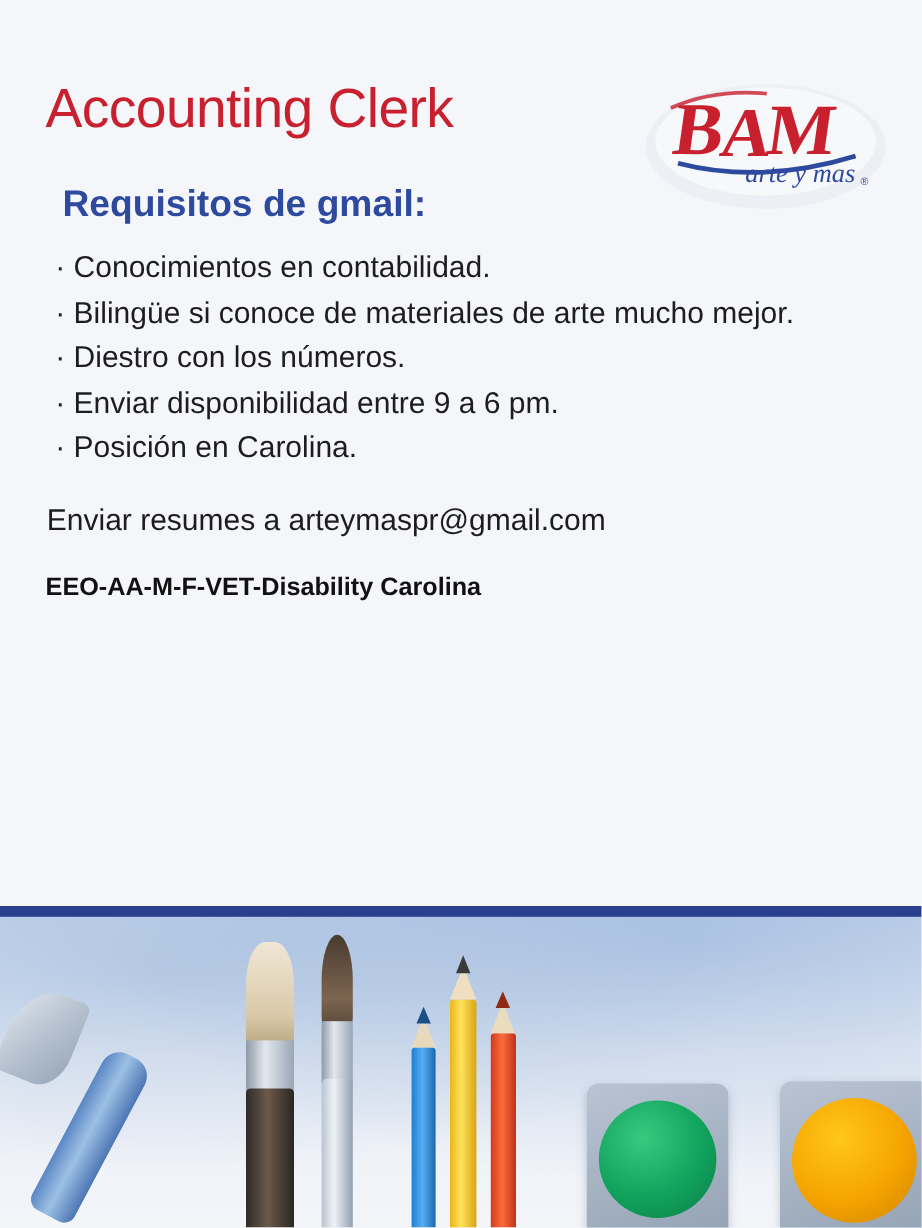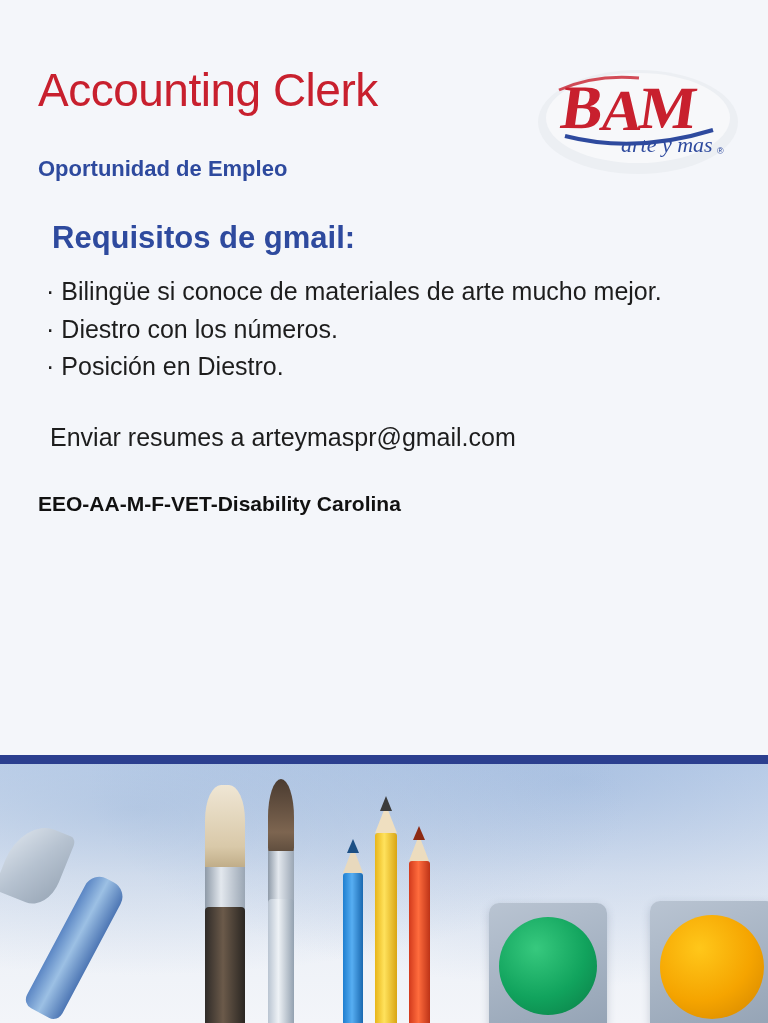--- a/index.html
+++ b/index.html
@@ -78,21 +78,21 @@
     line-height: 1.42;
     color: #1d1d1d;
     margin: 0 0 2px 0;
     font-weight: 400;
   }
   .req-list li .bullet {
     margin-right: 7px;
   }
 
   .send-line {
-    margin: 12px;
+    margin: 1px;
     padding-top: 26px;
     padding-left: 0px;
     font-size: 25px;
     color: #1d1d1d;
   }
 
   .eeo-line {
     margin: 0;
     padding-top: 28px;
     font-size: 21px;
@@ -208,28 +208,29 @@
         </g>
         <path d="M30 80 Q100 98 178 74" stroke="#2e4a9e" stroke-width="4" fill="none"></path>
         <text x="86" y="96" font-family="Liberation Serif, serif" font-style="italic" font-size="22" fill="#2e4a9e">arte y mas</text>
         <text x="182" y="98" font-family="Liberation Sans, sans-serif" font-size="9" fill="#2e4a9e">®</text>
         <path d="M24 34 Q60 18 104 22" stroke="#c8202e" stroke-width="3" fill="none" opacity="0.8"></path>
       </svg>
     </div>
 
     <h1 class="job-title">Accounting Clerk</h1>
 
-    <h2 class="subtitle">Oportunidad de Empleo</h2>
 
     <h3 class="section-title">Requisitos de gmail:</h3>
 
     <ul class="req-list">
+      <li><span class="bullet">·</span><span>Conocimientos en contabilidad.</span></li>
       <li><span class="bullet">·</span><span>Bilingüe si conoce de materiales de arte mucho mejor.</span></li>
       <li><span class="bullet">·</span><span>Diestro con los números.</span></li>
-      <li><span class="bullet">·</span><span>Posición en Diestro.</span></li>
+      <li><span class="bullet">·</span><span>Enviar disponibilidad entre 9 a 6 pm.</span></li>
+      <li><span class="bullet">·</span><span>Posición en Carolina.</span></li>
     </ul>
 
     <p class="send-line">Enviar resumes a arteymaspr@gmail.com</p>
 
     <p class="eeo-line">EEO-AA-M-F-VET-Disability Carolina</p>
   </div>
 
   <div class="photo">
     <div class="photo-divider"></div>
     <div class="photo-bg"></div>

